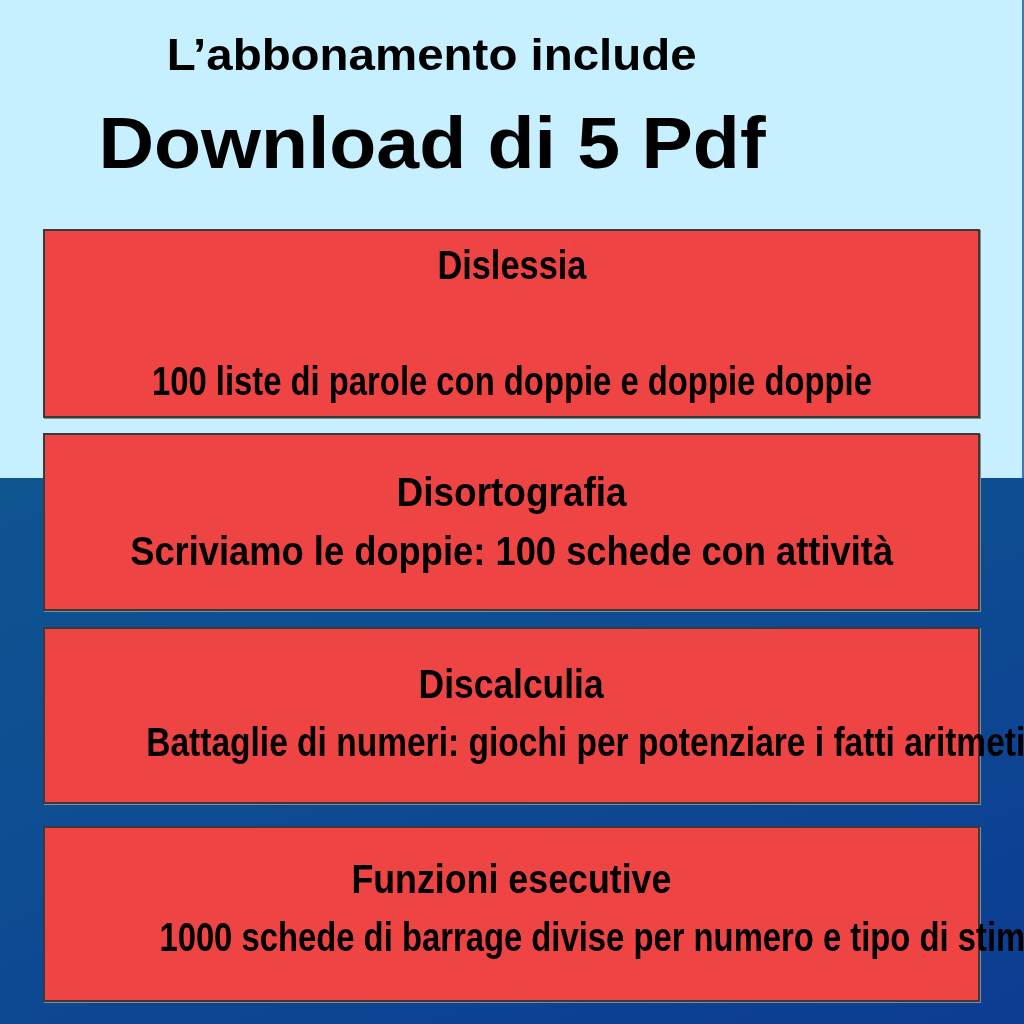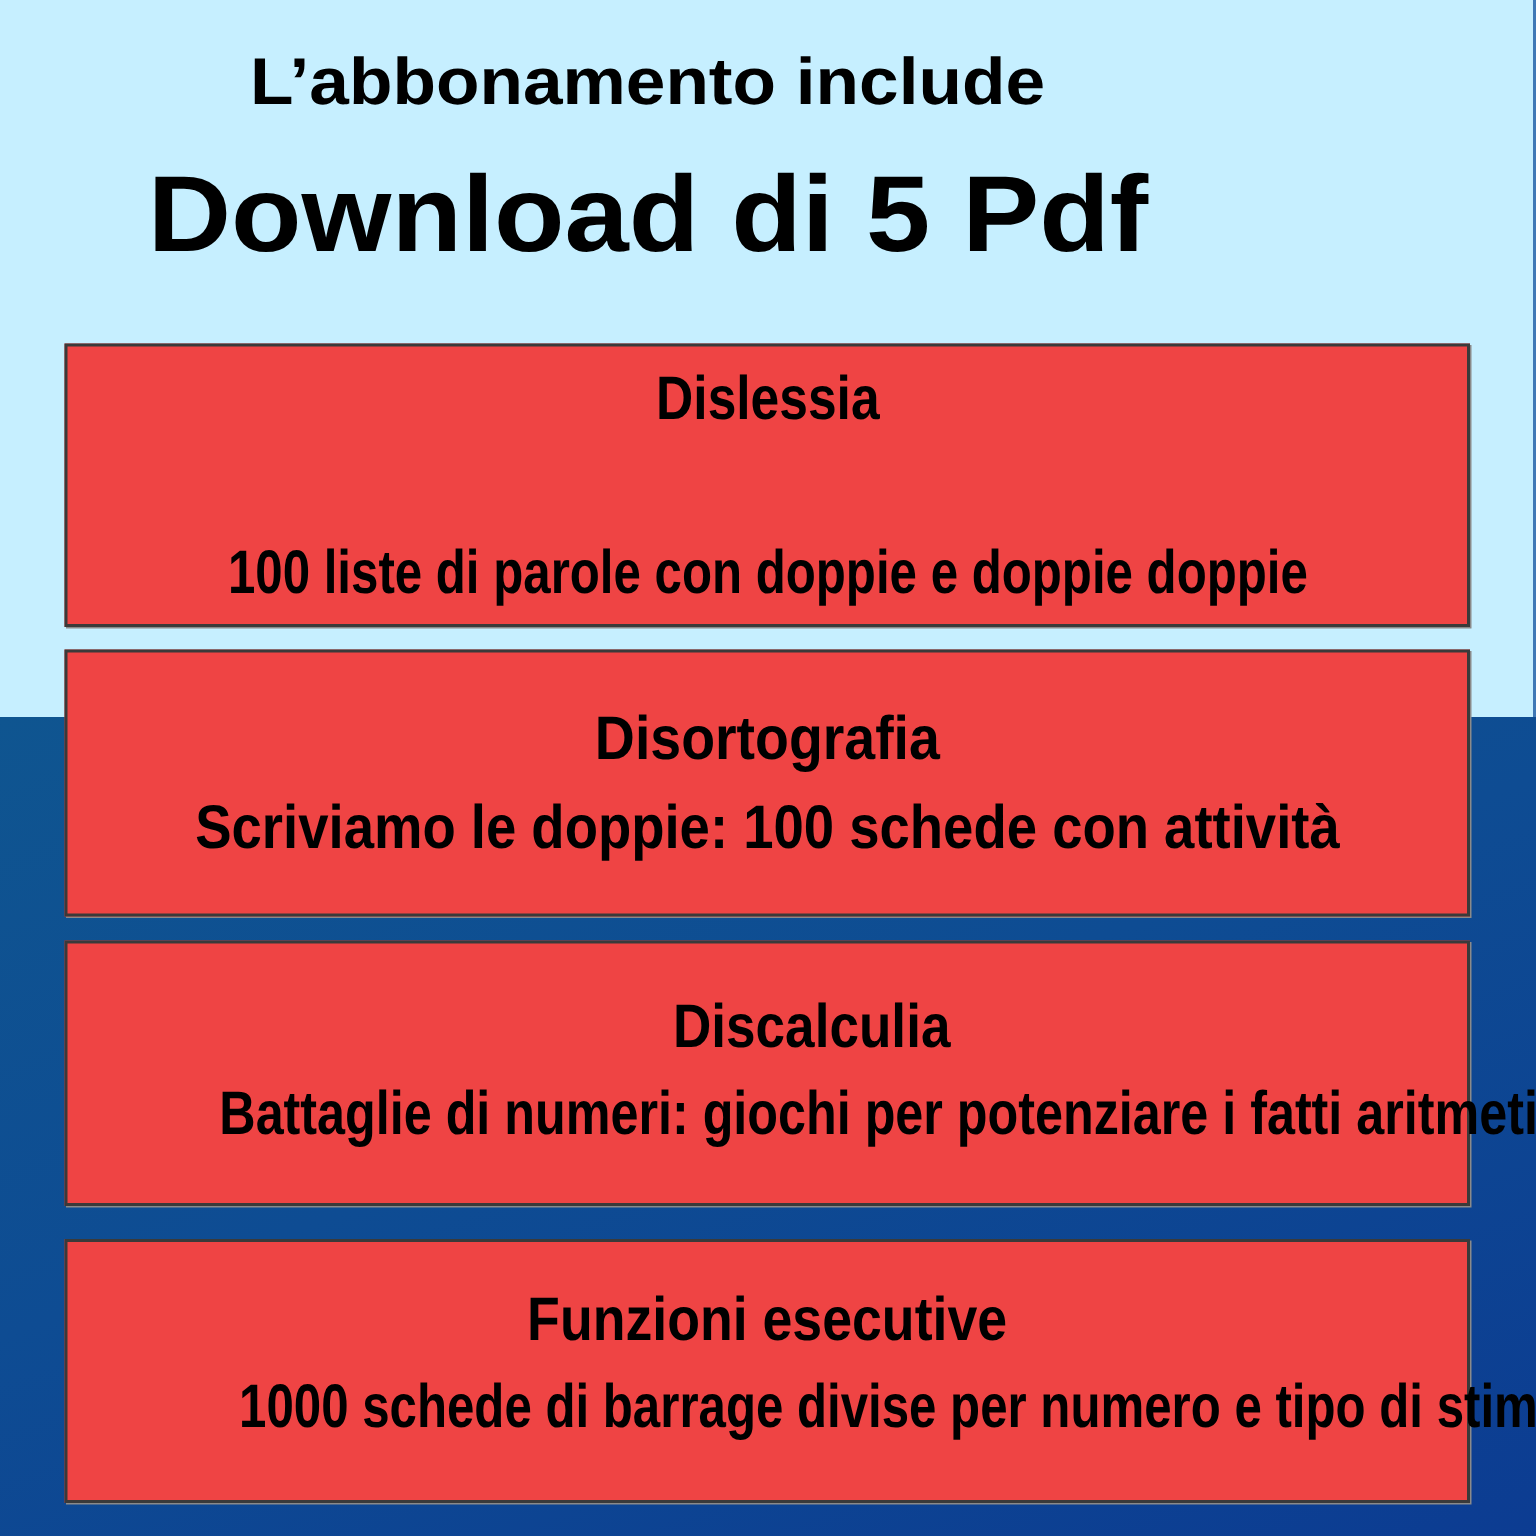--- a/index.html
+++ b/index.html
@@ -102,21 +102,21 @@
 <div class="card" style="top:433px;height:178px;">
   <div class="line" style="top:37px;">
     <span style="transform: scaleX(0.901408);">Disortografia</span>
   </div>
   <div class="line" style="top:96px;">
     <span style="transform: scaleX(0.885857);">Scriviamo le doppie: 100 schede con attività</span>
   </div>
 </div>
 
 <div class="card" style="top:627px;height:177px;">
-  <div class="line" style="top:35px;padding-left:30px;">
+  <div class="line" style="top:35px;">
     <span style="transform: scaleX(0.86354);">Discalculia</span>
   </div>
   <div class="line" style="top:93px;">
     <span style="transform: scaleX(0.817508);">Battaglie di numeri: giochi per potenziare i fatti aritmetici</span>
   </div>
 </div>
 
 <div class="card" style="top:826px;height:176px;padding-left:16px;">
   <div class="line" style="top:31px;">
     <span style="transform: scaleX(0.87238);">Funzioni esecutive</span>

